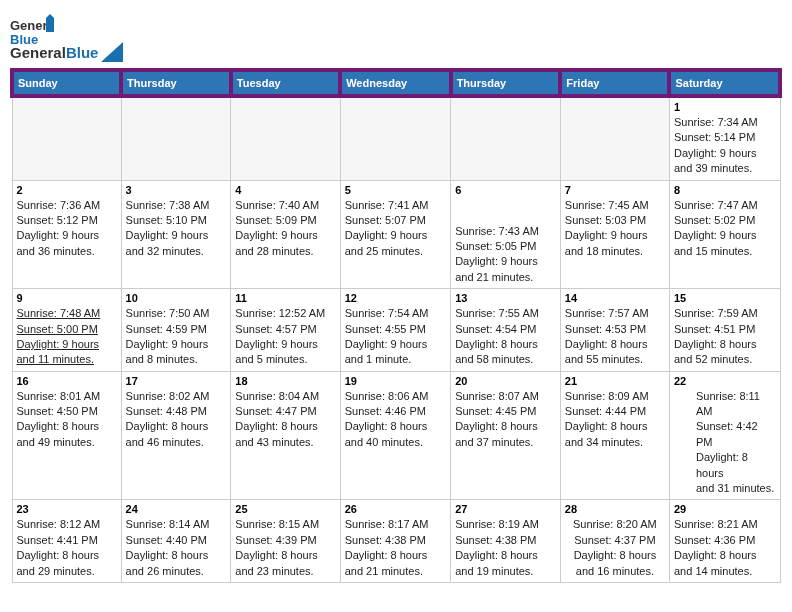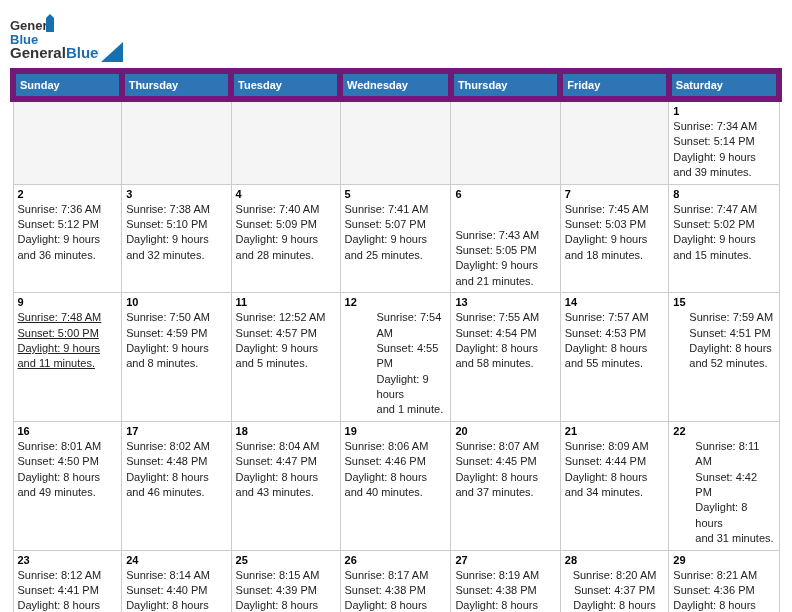--- a/index.html
+++ b/index.html
@@ -41,21 +41,21 @@
       border-collapse: collapse;
       font-size: 10px;
     }
     .calendar th {
       background: #2e75b6;
       color: #fff;
       font-size: 11px;
       font-weight: bold;
       padding: 5px 4px;
       text-align: left;
-      border: 6px solid #701a75;
+      border: 4px solid #701a75;
     }
     .calendar td {
       border: 1px solid #ccc;
       vertical-align: top;
       padding: 3px 4px;
       width: 113px;
       min-height: 70px;
       background: #fff;
     }
     .calendar td.empty {
@@ -202,42 +202,42 @@
         </td>
         <td>
           <span class="day-number">11</span>
           <div class="day-info" style="white-space: pre-line;">Sunrise: 12:52 AM
 Sunset: 4:57 PM
 Daylight: 9 hours
 and 5 minutes.</div>
         </td>
         <td>
           <span class="day-number">12</span>
-          <div class="day-info" style="white-space: pre-line; margin-left: 32px;">Sunrise: 7:54 AM
+          <div class="day-info" style="white-space: pre-line;">Sunrise: 7:54 AM
 Sunset: 4:55 PM
 Daylight: 9 hours
 and 1 minute.</div>
         </td>
         <td>
           <span class="day-number">13</span>
           <div class="day-info" style="white-space: pre-line;">Sunrise: 7:55 AM
 Sunset: 4:54 PM
 Daylight: 8 hours
 and 58 minutes.</div>
         </td>
         <td>
           <span class="day-number">14</span>
           <div class="day-info" style="white-space: pre-line;">Sunrise: 7:57 AM
 Sunset: 4:53 PM
 Daylight: 8 hours
 and 55 minutes.</div>
         </td>
         <td>
           <span class="day-number">15</span>
-          <div class="day-info" style="white-space: pre-line; margin-left: 16px;">Sunrise: 7:59 AM
+          <div class="day-info" style="white-space: pre-line;">Sunrise: 7:59 AM
 Sunset: 4:51 PM
 Daylight: 8 hours
 and 52 minutes.</div>
         </td>
       </tr>
       <tr>
         <td>
           <span class="day-number">16</span>
           <div class="day-info" style="white-space: pre-line;">Sunrise: 8:01 AM
 Sunset: 4:50 PM

